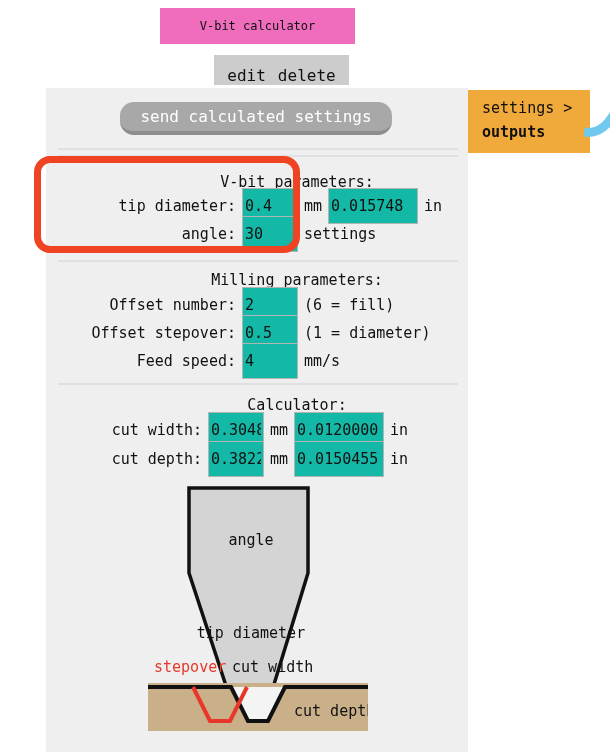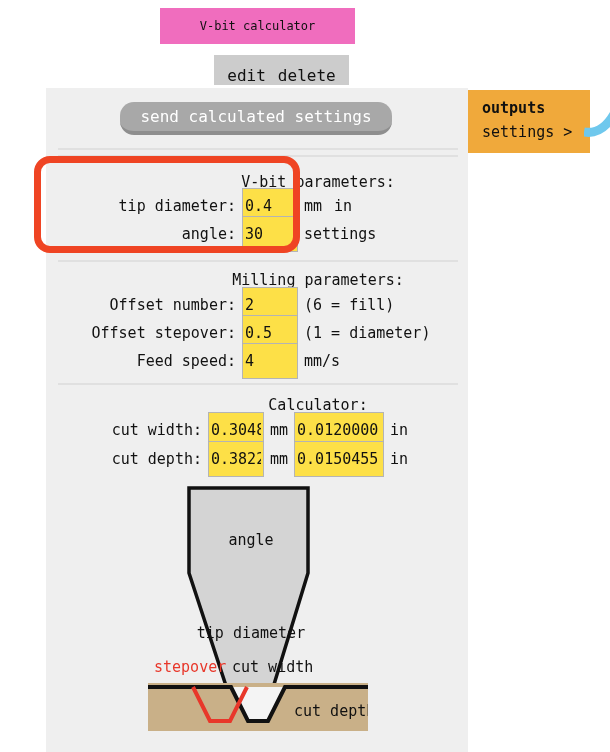--- a/index.html
+++ b/index.html
@@ -86,21 +86,20 @@
     background: #e0e0e0;
   }
 
   .section-heading {
     position: absolute;
     width: 502px;
     left: 0;
     text-align: center;
     font-size: 15px;
     color: #111111;
-    padding-left: 21px;
   }
 
   .field-row {
     position: absolute;
     left: 0;
     width: 422px;
     height: 24px;
     display: flex;
     align-items: center;
     font-size: 15px;
@@ -110,21 +109,21 @@
   .field-label {
     width: 196px;
     text-align: right;
     padding-right: 6px;
     box-sizing: border-box;
   }
   .txt-input {
     font-family: "DejaVu Sans Mono", "Liberation Mono", monospace;
     font-size: 15px;
     color: #111111;
-    background: #fde047;
+    background: #14b8a6;
     border: 1px solid #b4b4b4;
     box-sizing: border-box;
     height: 36px;
     padding: 0 2px;
     outline: none;
   }
   .w-narrow { width: 56px; }
   .w-wide   { width: 90px; }
   .unit {
     padding: 0 6px;
@@ -202,20 +201,21 @@
 
   <div class="divider" style="top:60px;"></div>
   <div class="divider" style="top:67px;"></div>
 
   <div class="section-heading" style="top:85px;">V-bit parameters:</div>
 
   <div class="field-row" style="top:106px;">
     <span class="field-label">tip diameter:</span>
     <input class="txt-input w-narrow" type="text" value="0.4" style="">
     <span class="unit">mm</span>
+    <input class="txt-input w-wide" type="text" value="0.015748" style="">
     <span class="unit">in</span>
   </div>
 
   <div class="field-row" style="top:134px;">
     <span class="field-label">angle:</span>
     <input class="txt-input w-narrow" type="text" value="30" style="">
     <span class="unit">settings</span>
   </div>
 
   <div class="divider" style="top:172px;"></div>
@@ -283,21 +283,21 @@
 
         <path d="M 147 209 L 164 243 L 184 243 L 201 209" fill="none" stroke="#e8372a" stroke-width="4" stroke-linejoin="miter" stroke-linecap="butt"></path>
         <text x="248" y="238" font-family="DejaVu Sans Mono, Liberation Mono, monospace" font-size="15" fill="#111111">cut depth</text>
       </g>
     </svg>
   </div>
 
 </div>
 
 <div id="outputs-panel">
+  <div id="outputs-settings">settings &gt;</div>
   <div id="outputs-title">outputs</div>
-  <div id="outputs-settings">settings &gt;</div>
 </div>
 
 <svg id="output-wire" viewBox="0 0 30 46">
   <path d="M 0 24 C 12 26 22 20 30 6" fill="none" stroke="#6fc8ed" stroke-width="9" stroke-linecap="butt"></path>
 </svg>
 
 <div id="highlight-box"></div>
 
 </body></html>

